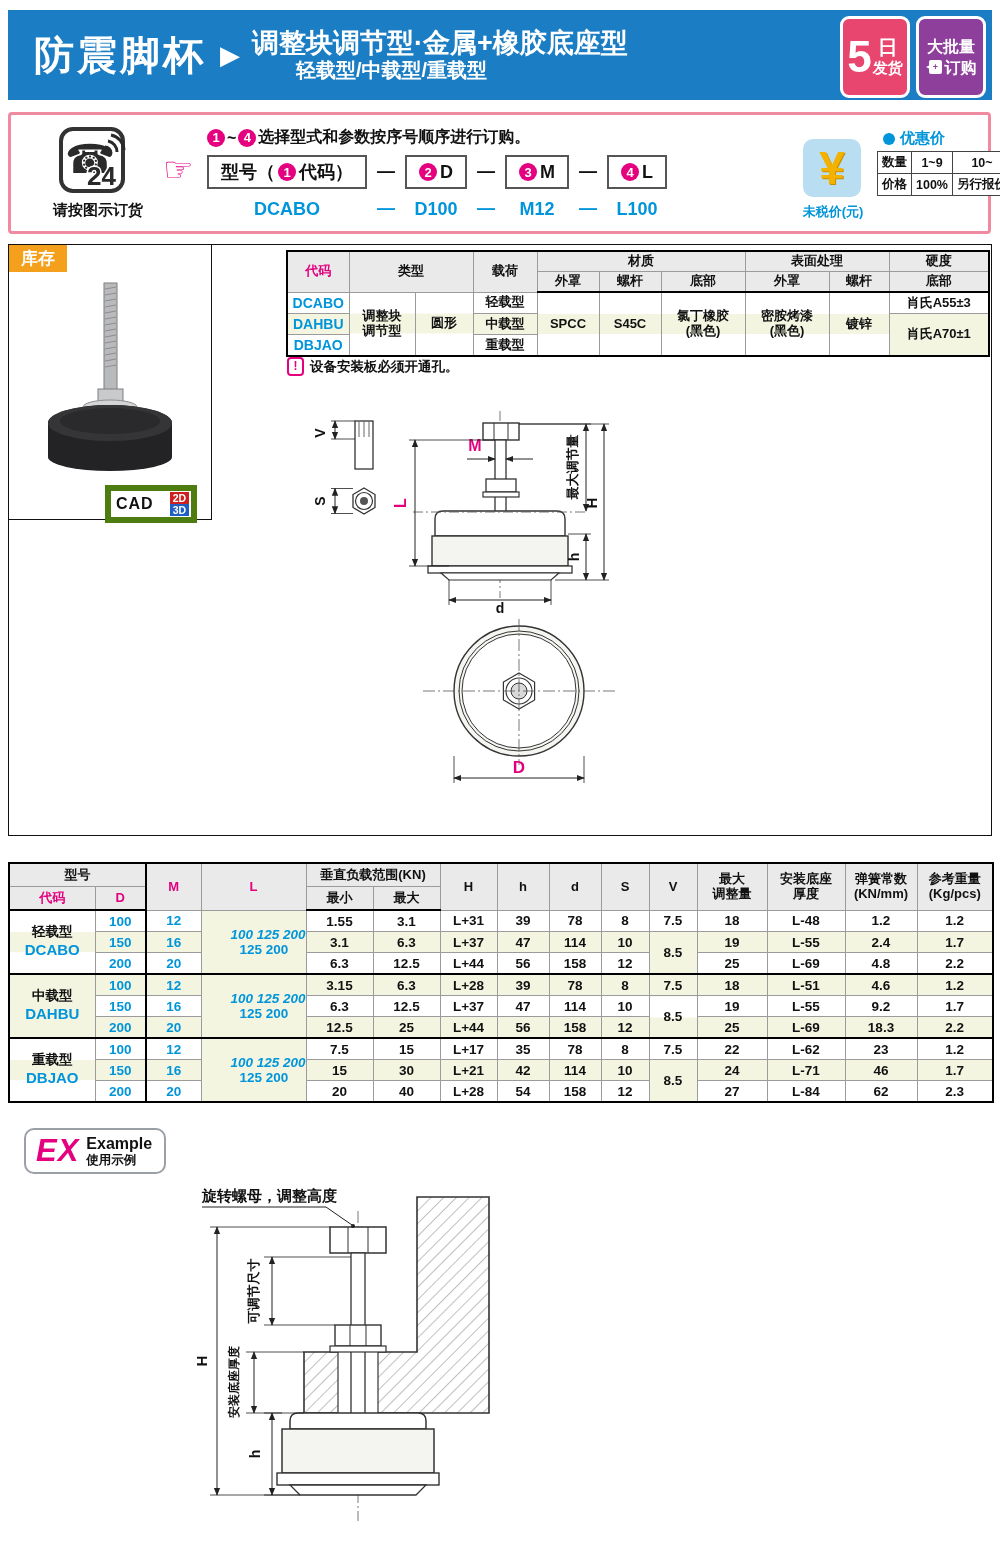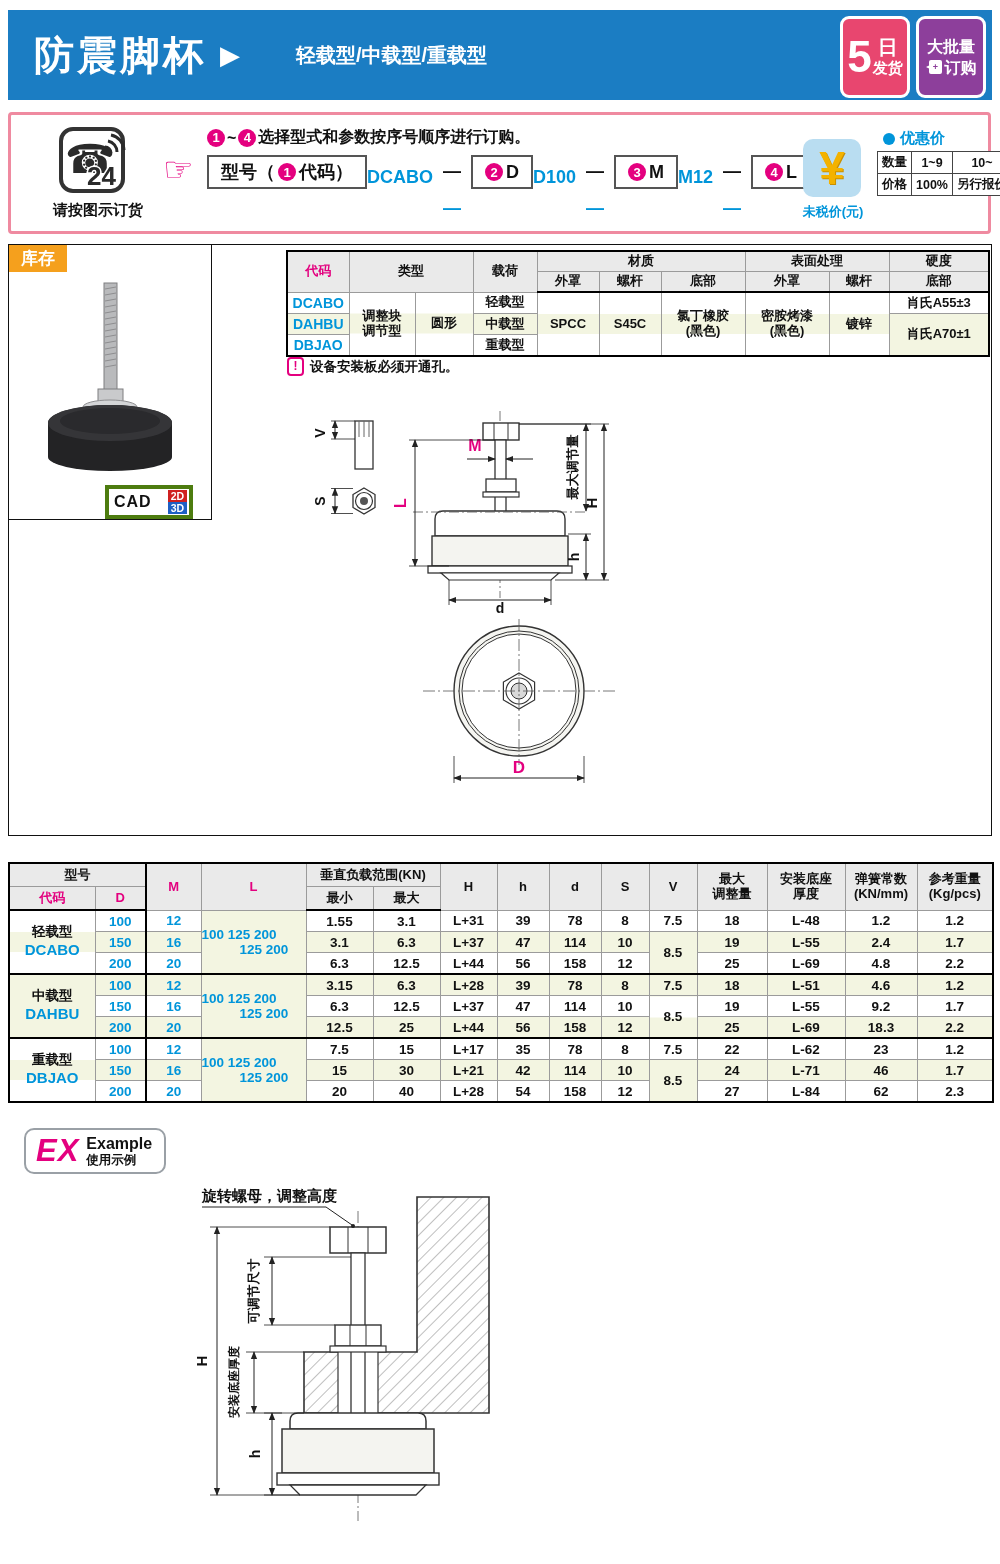--- a/index.html
+++ b/index.html
@@ -27,38 +27,38 @@
   .bbk2{font-size:16px;display:flex;align-items:center;gap:2px;line-height:1.1;margin-top:3px;}
 
   
   #orderbox{left:8px;top:112px;width:977px;height:116px;border:3px solid #ef8aa0;border-radius:4px;background:#fff;}
   #phoneicon{left:48px;top:12px;width:72px;height:66px;}
   #phonecap{left:22px;top:86px;width:130px;text-align:center;font-weight:bold;font-size:15px;}
   #finger{left:152px;top:34px;font-size:34px;color:#e4007f;font-weight:bold;}
   #instr{left:196px;top:12px;display:flex;align-items:center;gap:2px;font-weight:bold;font-size:16px;}
   .cnum{display:inline-flex;width:18px;height:18px;border-radius:50%;background:#e4007f;color:#fff;font-size:13px;font-weight:bold;align-items:center;justify-content:center;}
   #modelrow{left:196px;top:40px;display:flex;align-items:flex-start;}
-  .mcol{display:flex;align-items:center;text-align:center;}
+  .mcol{display:flex;flex-direction:column;align-items:center;text-align:center;}
   .mbox{border:2px solid #555;background:#fff;height:30px;display:flex;align-items:center;gap:3px;padding:0 12px;font-weight:bold;font-size:18px;white-space:nowrap;}
   .msample{margin-top:10px;color:#0095da;font-weight:bold;font-size:18px;}
   .mdash{font-weight:bold;font-size:18px;margin:6px 10px 0 10px;display:flex;flex-direction:column;align-items:center;}
   .mdash .d2{color:#0095da;margin-top:16px;}
   #yenicon{left:792px;top:24px;width:58px;height:58px;background:#b9ddf1;border-radius:10px;display:flex;align-items:center;justify-content:center;}
   #yenicon span{color:#f3b200;font-size:46px;font-weight:bold;text-shadow:1px 1px 0 #c98f00;}
   #untaxed{left:776px;top:88px;width:92px;text-align:center;color:#0095da;font-weight:bold;font-size:13px;}
   #discount{left:872px;top:14px;display:flex;align-items:center;gap:5px;color:#0095da;font-weight:bold;font-size:15px;}
   #discount .dot{width:12px;height:12px;border-radius:50%;background:#0095da;}
   #pricetable{left:866px;top:36px;border-collapse:collapse;}
   #pricetable td{border:1.5px solid #444;font-weight:bold;font-size:12.5px;padding:2px 4px;text-align:center;background:#fff;white-space:nowrap;}
 
   
   #contentbox{left:8px;top:244px;width:982px;height:590px;border:1px solid #111;background:#fff;}
   #stock{left:0;top:0;background:#f5a01d;color:#fff;font-weight:bold;font-size:17px;padding:2px 12px;}
   #photopanel{left:0;top:0;width:202px;height:274px;border-right:1px solid #111;border-bottom:1px solid #111;}
-  #cadbadge{left:96px;top:240px;display:flex;align-items:center;border:4px solid #4d7c0f;background:#fff;padding:1px 2px 1px 5px;}
+  #cadbadge{left:96px;top:240px;display:flex;align-items:center;border:6px solid #4d7c0f;background:#fff;padding:1px 2px 1px 5px;}
   #cadbadge .cadtxt{font-weight:bold;font-size:16px;letter-spacing:1px;}
   #cadbadge .cadcol{display:flex;flex-direction:column;margin-left:16px;}
   #cadbadge .c2d{background:#cf2020;color:#fff;font-size:10.5px;font-weight:bold;padding:0 3px;}
   #cadbadge .c3d{background:#1d5fc4;color:#fff;font-size:10.5px;font-weight:bold;padding:0 3px;}
 
   
   #spectable{left:277px;top:5px;border-collapse:collapse;table-layout:fixed;}
   #spectable th,#spectable td{border:1px solid #9b9b9b;text-align:center;padding:0;font-size:13px;font-weight:bold;line-height:1.15;}
   #spectable{border:2px solid #000;}
   #spectable thead th{background:#eaeaea;height:19px;}
@@ -75,21 +75,21 @@
   
   #maintable{left:8px;top:862px;border-collapse:collapse;table-layout:fixed;border:2px solid #000;}
   #maintable th,#maintable td{border:1px solid #9b9b9b;text-align:center;font-weight:bold;padding:0;}
   #maintable thead th{background:#eaeaea;font-size:13px;height:22px;line-height:1.1;}
   #maintable thead tr.h2 th{border-bottom:2px solid #000;}
   #maintable td{font-size:13.5px;height:20px;background:#fff;}
   #maintable tr.cr td{background:#f3f5e1;}
   #maintable td.gcell{background:linear-gradient(#fff 33.4%,#f3f5e1 33.4%,#f3f5e1 66.7%,#fff 66.7%);line-height:1.25;}
   #maintable td.gcellb{background:linear-gradient(#f3f5e1 33.4%,#fff 33.4%,#fff 66.7%,#f3f5e1 66.7%);line-height:1.25;}
   #maintable td.lcell{background:#f3f5e1;}
-  #maintable td.lcell .l1{text-align:left;}
+  #maintable td.lcell .l1{text-align:right;font-style:italic;}
   #maintable td.lcell .l2{text-align:left;padding-left:38px;}
   #maintable td.va{background:linear-gradient(#f3f5e1 50%,#fff 50%);}
   #maintable td.vb{background:linear-gradient(#fff 50%,#f3f5e1 50%);}
   #maintable .bl2{border-left:2px solid #000;}
   #maintable tr.gs td{border-top:2px solid #000;}
   .gname{font-size:13.5px;color:#111;}
   .gcode{font-size:15px;}
 
   
   #exbadge{left:24px;top:1128px;display:flex;align-items:center;gap:7px;border:2.5px solid #9aa0a6;border-radius:10px;padding:3px 12px 3px 10px;background:#fff;}
@@ -100,20 +100,21 @@
 
   svg text{font-family:"Liberation Sans","DejaVu Sans",sans-serif;}
 </style>
 </head>
 <body>
 
 <div id="banner" class="abs">
   <span class="pname">防震脚杯</span>
   <span class="tri">▶</span>
   <span class="tcol">
+    <span class="t1">调整块调节型·金属+橡胶底座型</span>
     <span class="t2">轻载型/中载型/重载型</span>
   </span>
   <span id="badges">
     <span class="badge pink">
       <span class="b5row">
         <span class="b5num">5</span>
         <span class="b5side">
           <span class="b5ri">日</span>
           <span class="b5sub">发货</span>
         </span>

